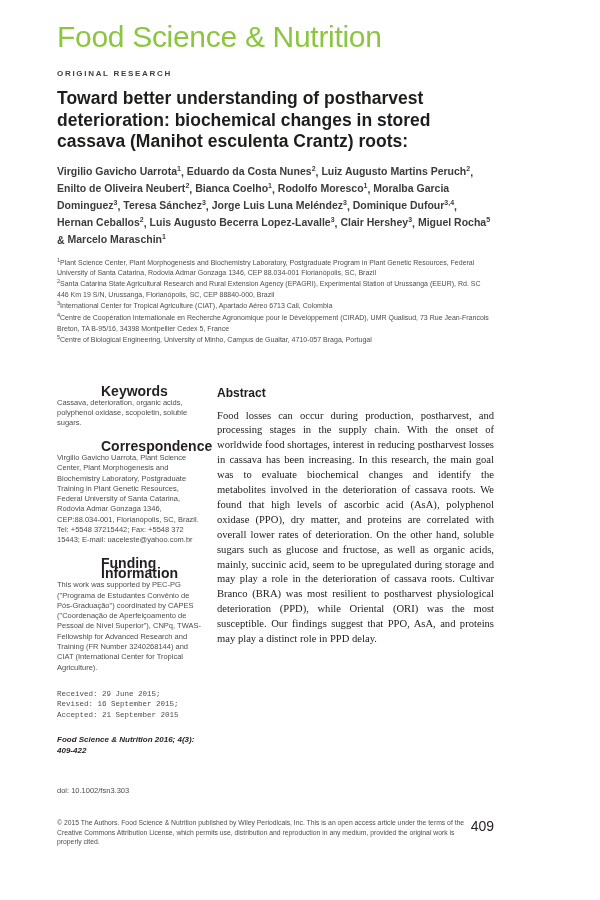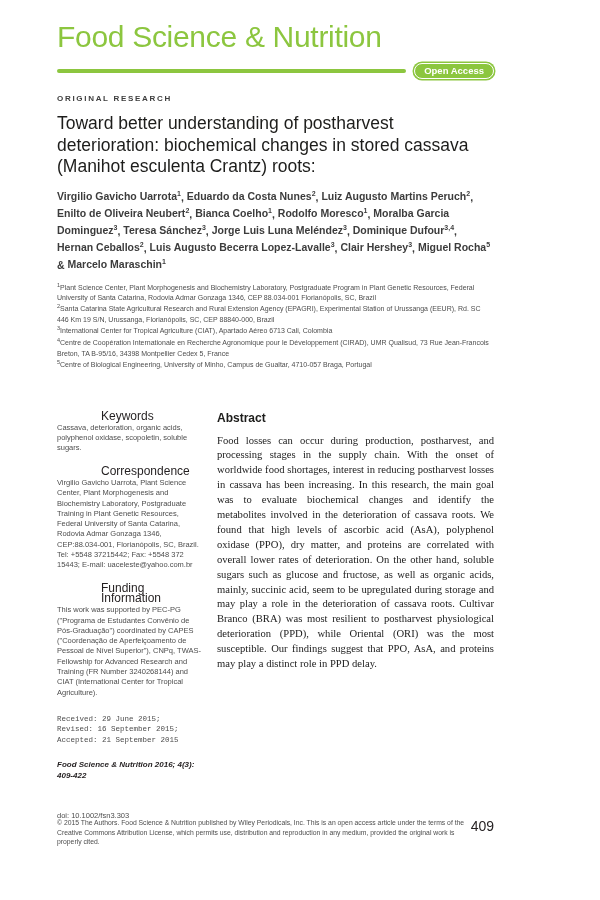--- a/index.html
+++ b/index.html
@@ -12,56 +12,52 @@
   .rule-row { display:flex; align-items:center; margin-top:9px; }
   .rule { flex:1; height:4px; background:#8cc63f; border-radius:2px; }
   .open-access-badge {
     margin-left:8px; background:#8cc63f; color:#fff; font-size:9.5px; font-weight:700;
     padding:1px 9px 2px; border-radius:10px; border:1px solid #fff;
     box-shadow:0 0 0 1.5px #8cc63f; white-space:nowrap;
   }
 
   .article-type { margin-top:15px; font-size:8px; font-weight:700; letter-spacing:1.7px; color:#3d3d3d; }
 
-  .title { margin-top:10px; font-size:17.5px; line-height:21.5px; font-weight:400; color:#1d1d1b; }
+  .title { margin-top:10px; font-size:17.5px; line-height:21.5px; font-weight:700; color:#1d1d1b; }
 
   .authors { margin-top:9px; font-size:10.5px; line-height:14.5px; color:#3c3c3c; font-weight:700; }
   .authors sup { font-size:7px; font-weight:700; }
 
   .affiliations { margin-top:9px; font-size:7px; line-height:9.8px; color:#4d4d4d; }
   .affiliation sup { font-size:5.5px; }
 
   .columns { display:flex; margin-top:40px; }
   .sidebar { width:144px; flex:none; font-size:7.5px; line-height:10.3px; color:#4d4d4d; }
   .sidebar .block { margin-bottom:12px; }
-  .sidebar .block-heading { font-size:12px; font-weight:400; color:#231f20; margin-bottom:2px;padding-left:44px; }
+  .sidebar .block-heading { font-size:14px; font-weight:700; color:#231f20; margin-bottom:2px;padding-left:44px; }
   .sidebar .dates { margin-top:16px; margin-bottom:14px;font-family:Liberation Mono, monospace; }
   .citation { font-weight:700; font-style:italic; font-size:8px; line-height:11px; color:#231f20; margin-bottom:30px; }
   .doi { color:#4d4d4d; }
 
   .main-col { flex:1; padding-left:16px; }
   .abstract-heading { font-size:12px; font-weight:700; margin:0 0 9px; color:#1d1d1b; }
   .abstract-text { font-family:"Liberation Serif", serif; font-size:10.6px; line-height:14.9px; text-align:justify; color:#1a1a1a; margin:0; }
 
   .footer { position:absolute; left:57px; right:54px; top:818px; display:flex; align-items:flex-start; }
   .footer-text { width:442px; font-size:6.8px; line-height:9.6px; color:#4d4d4d; }
   .page-number { margin-left:auto; font-weight:400; font-size:14px; color:#231f20;text-align:right; }
 </style>
 </head>
 <body>
 
 <div class="page">
   <div class="content">
 
     <div class="journal-name">Food Science &amp; Nutrition</div>
 
-    <div class="rule-row">
-      <div class="rule"></div>
-      <div class="open-access-badge">Open Access</div>
-    </div>
 
     <div class="article-type">ORIGINAL RESEARCH</div>
 
     <h1 class="title" style="margin:10px 0 0;">Toward better understanding of postharvest deterioration: biochemical changes in stored cassava (Manihot esculenta Crantz) roots:</h1>
 
     <div class="authors"><span>Virgilio Gavicho Uarrota<sup>1</sup></span>, <span>Eduardo da Costa Nunes<sup>2</sup></span>, <span>Luiz Augusto Martins Peruch<sup>2</sup></span>, <span>Enilto de Oliveira Neubert<sup>2</sup></span>, <span>Bianca Coelho<sup>1</sup></span>, <span>Rodolfo Moresco<sup>1</sup></span>, <span>Moralba Garcia Dominguez<sup>3</sup></span>, <span>Teresa Sánchez<sup>3</sup></span>, <span>Jorge Luis Luna Meléndez<sup>3</sup></span>, <span>Dominique Dufour<sup>3,4</sup></span>, <span>Hernan Ceballos<sup>2</sup></span>, <span>Luis Augusto Becerra Lopez-Lavalle<sup>3</sup></span>, <span>Clair Hershey<sup>3</sup></span>, <span>Miguel Rocha<sup>5</sup></span> &amp; <span>Marcelo Maraschin<sup>1</sup></span></div>
 
     <div class="affiliations">
         <div class="affiliation"><sup>1</sup>Plant Science Center, Plant Morphogenesis and Biochemistry Laboratory, Postgraduate Program in Plant Genetic Resources, Federal University of Santa Catarina, Rodovia Admar Gonzaga 1346, CEP 88.034-001 Florianópolis, SC, Brazil</div>
         <div class="affiliation"><sup>2</sup>Santa Catarina State Agricultural Research and Rural Extension Agency (EPAGRI), Experimental Station of Urussanga (EEUR), Rd. SC 446 Km 19 S/N, Urussanga, Florianópolis, SC, CEP 88840-000, Brazil</div>

